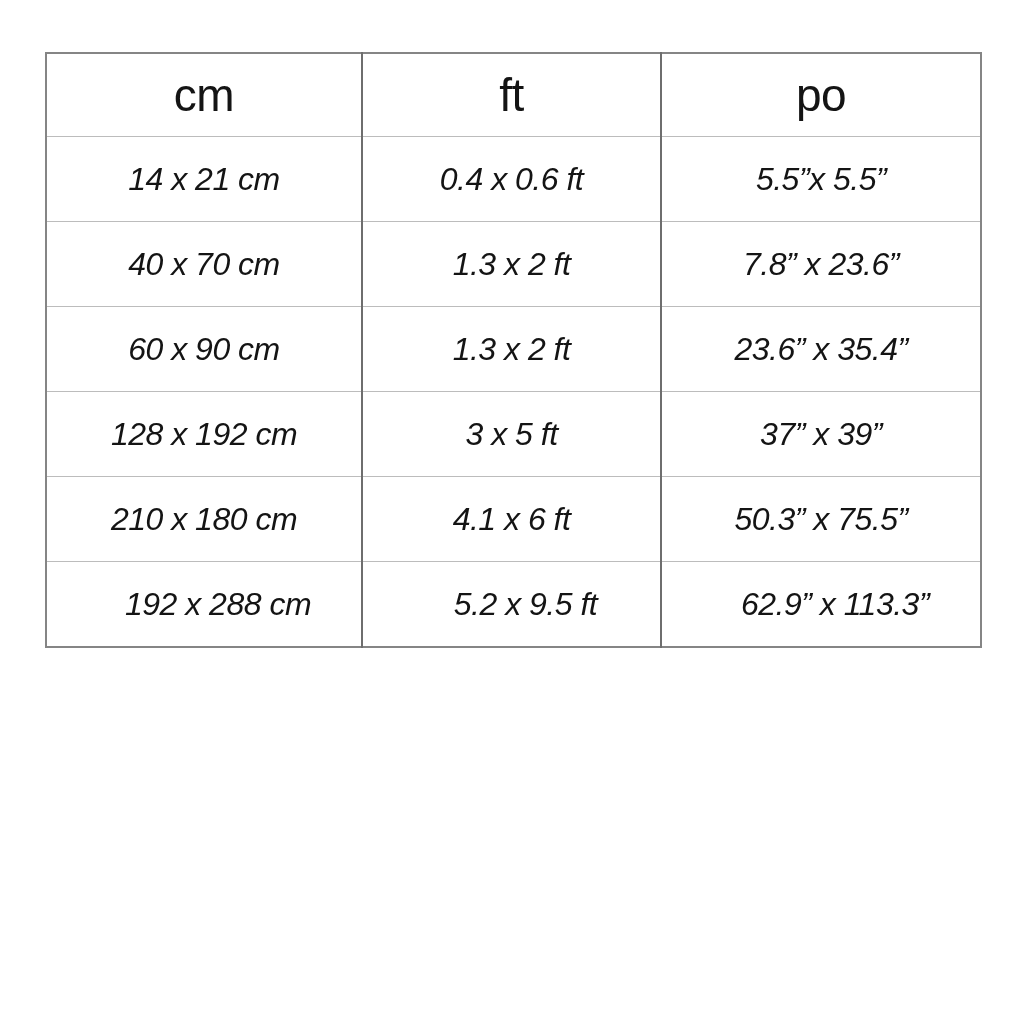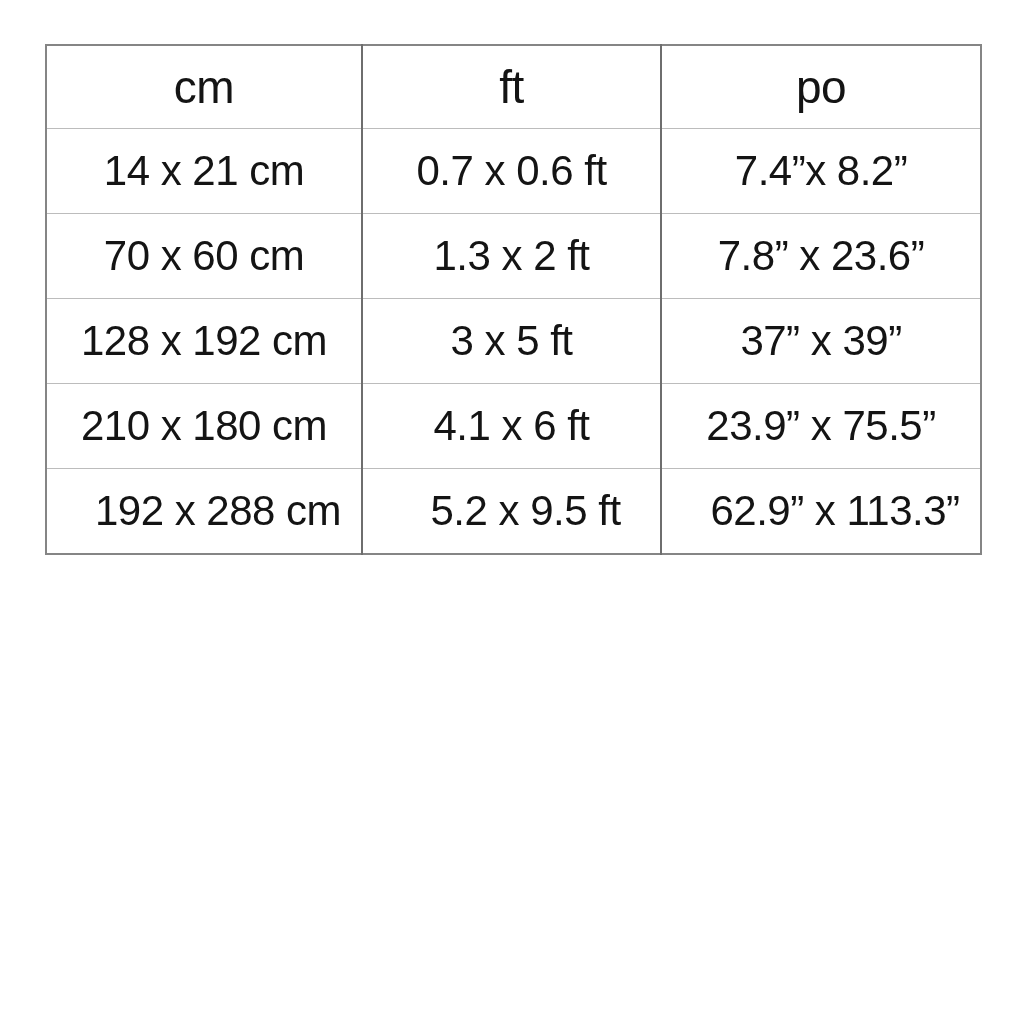--- a/index.html
+++ b/index.html
@@ -12,21 +12,21 @@
     width: 1024px;
     height: 1024px;
     background: #ffffff;
     font-family: "Liberation Sans", sans-serif;
     color: #141414;
     overflow: hidden;
   }
   table.size-table {
     position: absolute;
     left: 45px;
-    top: 44px;
+    top: 52px;
     width: 935px;
     border-collapse: collapse;
     table-layout: fixed;
     border: 2px solid #858585;
   }
   .size-table th,
   .size-table td {
     padding: 0;
     text-align: center;
     vertical-align: middle;
@@ -39,21 +39,22 @@
     background: #ffffff;
     white-space: nowrap;
     overflow: hidden;
   }
   .size-table th {
     height: 82px;
     font-size: 46px;
   }
   .size-table td {
     height: 84px;
-    font-size: 42px;
+    font-size: 32px;
+    font-style: italic;
   }
   
   .size-table th:first-child, .size-table td:first-child { border-left-color: #858585; }
   .size-table th:last-child,  .size-table td:last-child  { border-right-color: #858585; }
   .size-table thead th { border-top-color: #858585; }
   .size-table tbody tr:last-child td { border-bottom-color: #858585; padding-left: 28px; }
 </style>
 </head>
 <body>
 
@@ -67,37 +68,42 @@
     <thead>
       <tr>
         <th>cm</th>
         <th>ft</th>
         <th>po</th>
       </tr>
     </thead>
     <tbody>
         <tr>
           <td>14 x 21 cm</td>
-          <td>0.7 x 0.6 ft</td>
-          <td>7.4”x 8.2”</td>
+          <td>0.4 x 0.6 ft</td>
+          <td>5.5”x 5.5”</td>
         </tr>
         <tr>
-          <td>70 x 60 cm</td>
+          <td>40 x 70 cm</td>
           <td>1.3 x 2 ft</td>
           <td>7.8” x 23.6”</td>
+        </tr>
+        <tr>
+          <td>60 x 90 cm</td>
+          <td>1.3 x 2 ft</td>
+          <td>23.6” x 35.4”</td>
         </tr>
         <tr>
           <td>128 x 192 cm</td>
           <td>3 x 5 ft</td>
           <td>37” x 39”</td>
         </tr>
         <tr>
           <td>210 x 180 cm</td>
           <td>4.1 x 6 ft</td>
-          <td>23.9” x 75.5”</td>
+          <td>50.3” x 75.5”</td>
         </tr>
         <tr>
           <td>192 x 288 cm</td>
           <td>5.2 x 9.5 ft</td>
           <td>62.9” x 113.3”</td>
         </tr>
       </tbody>
   </table>
 </div>
 

